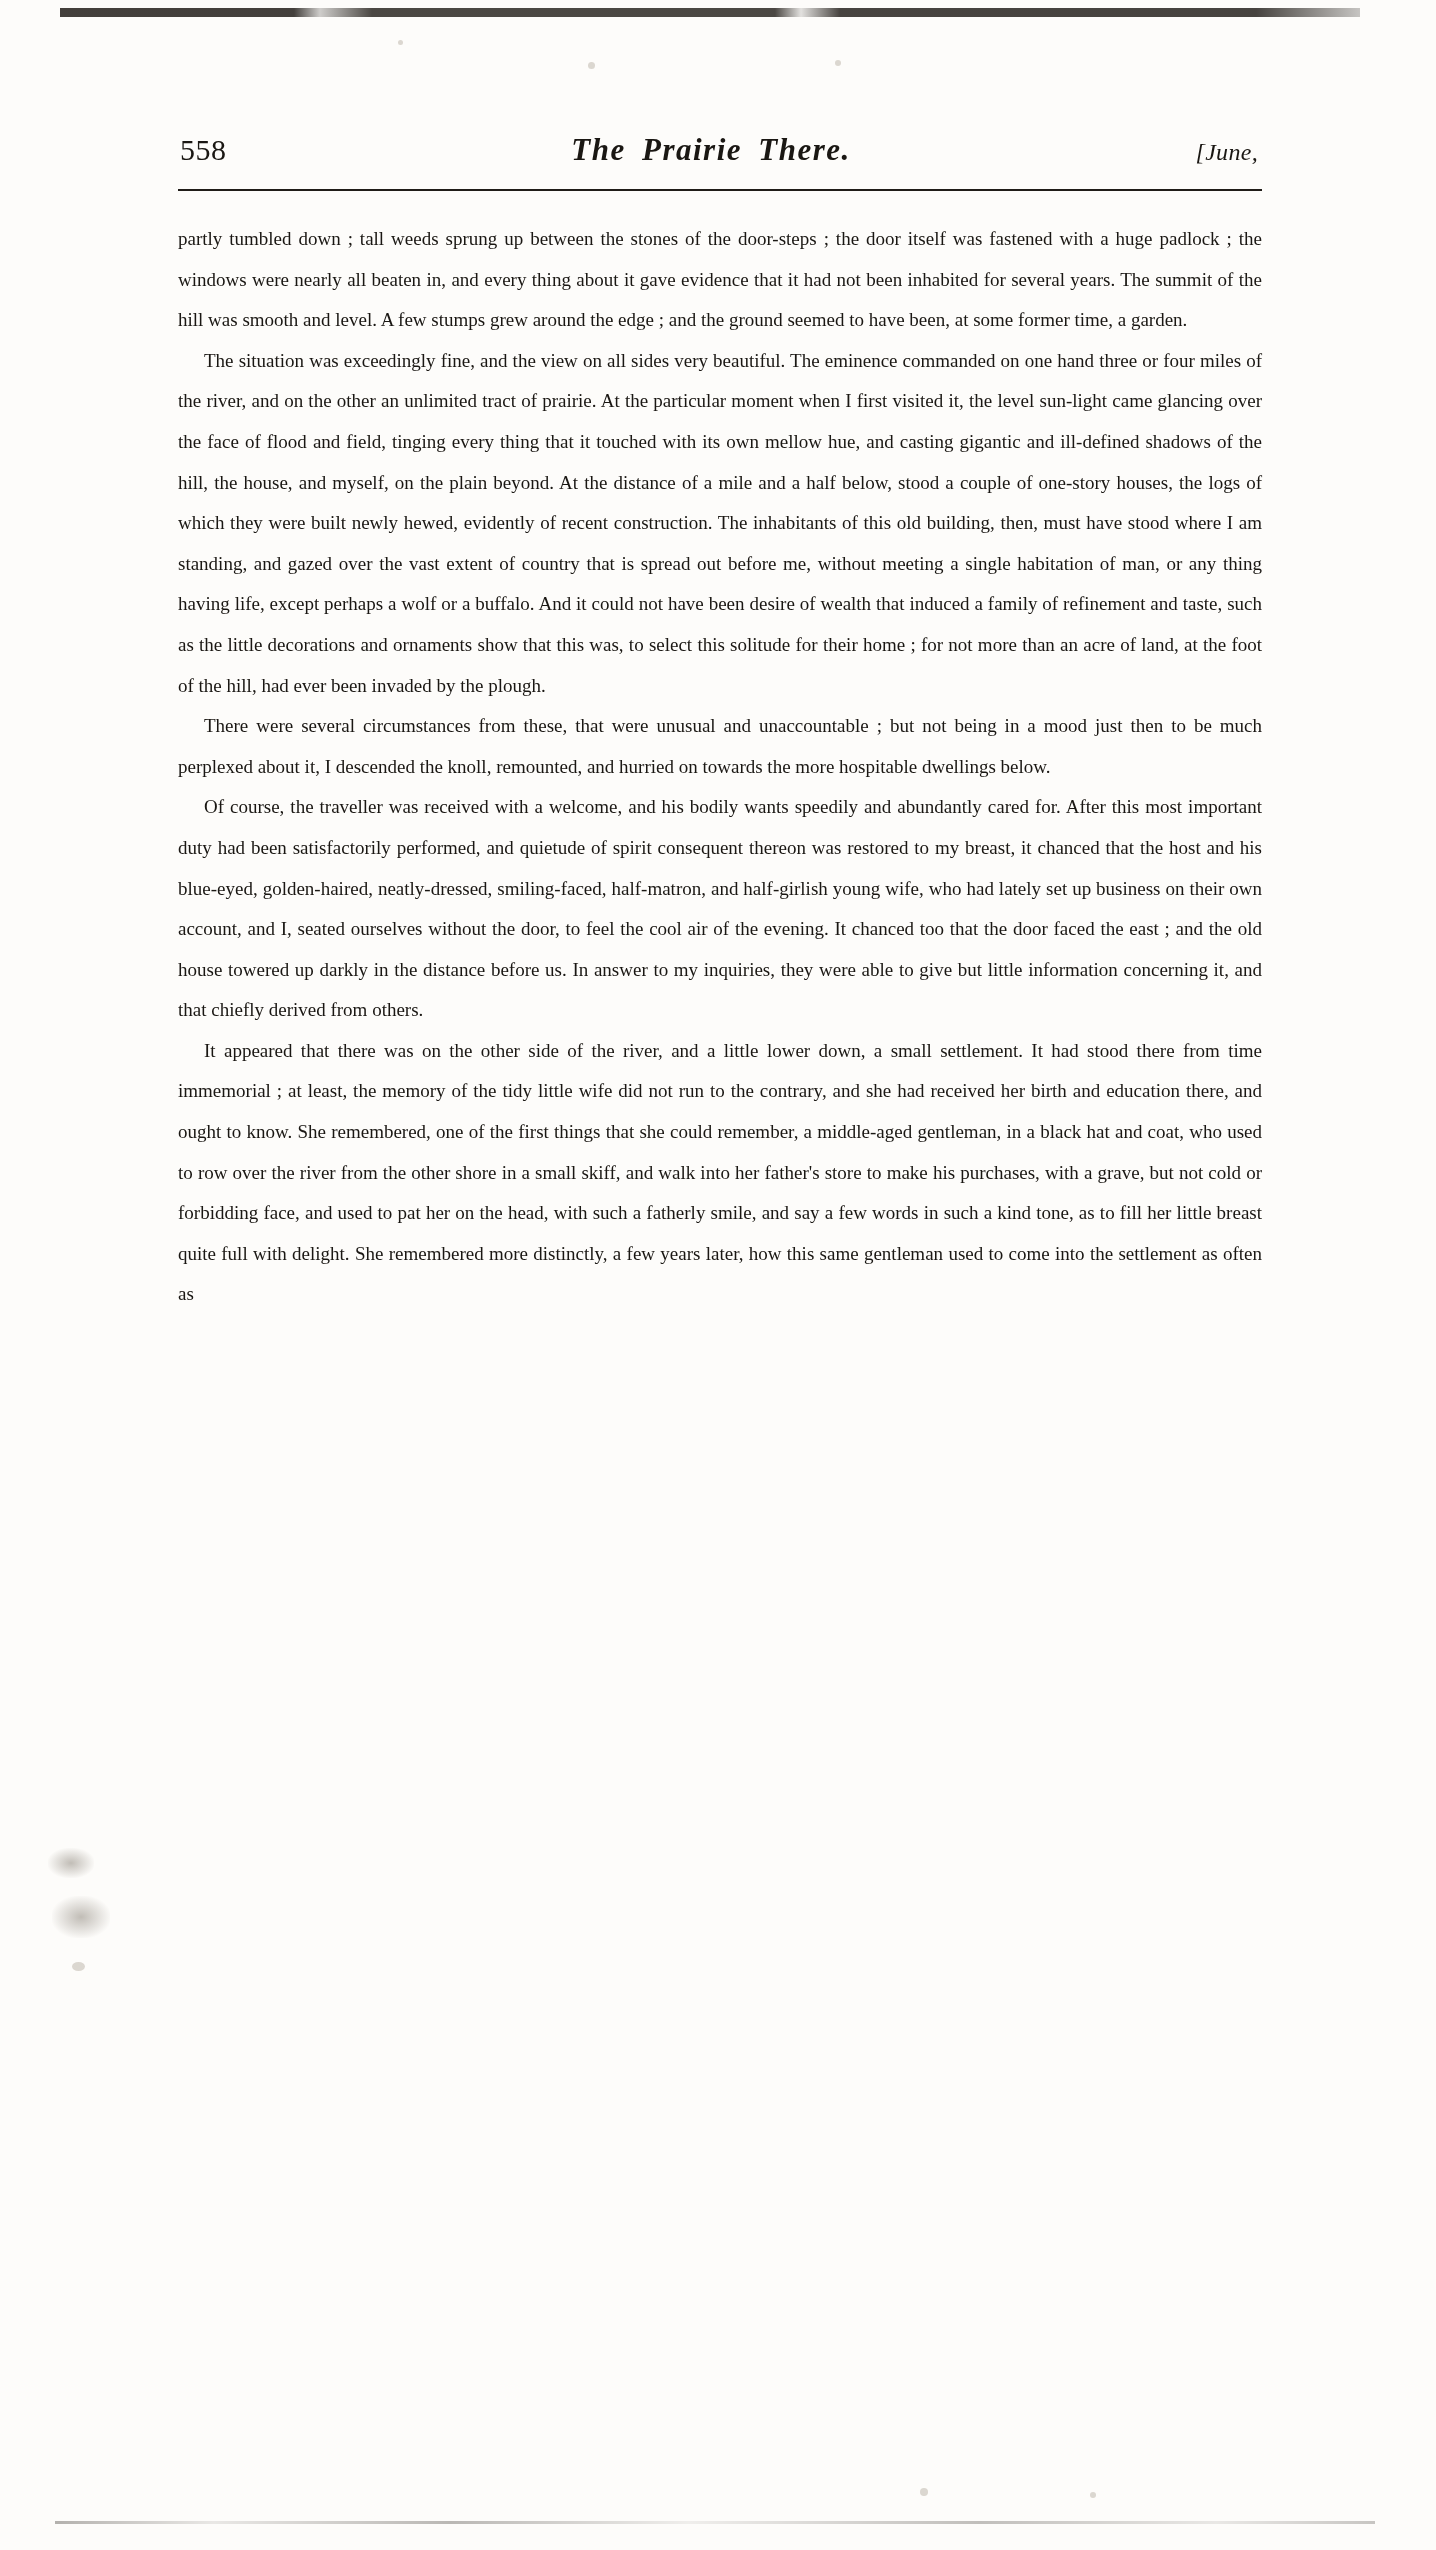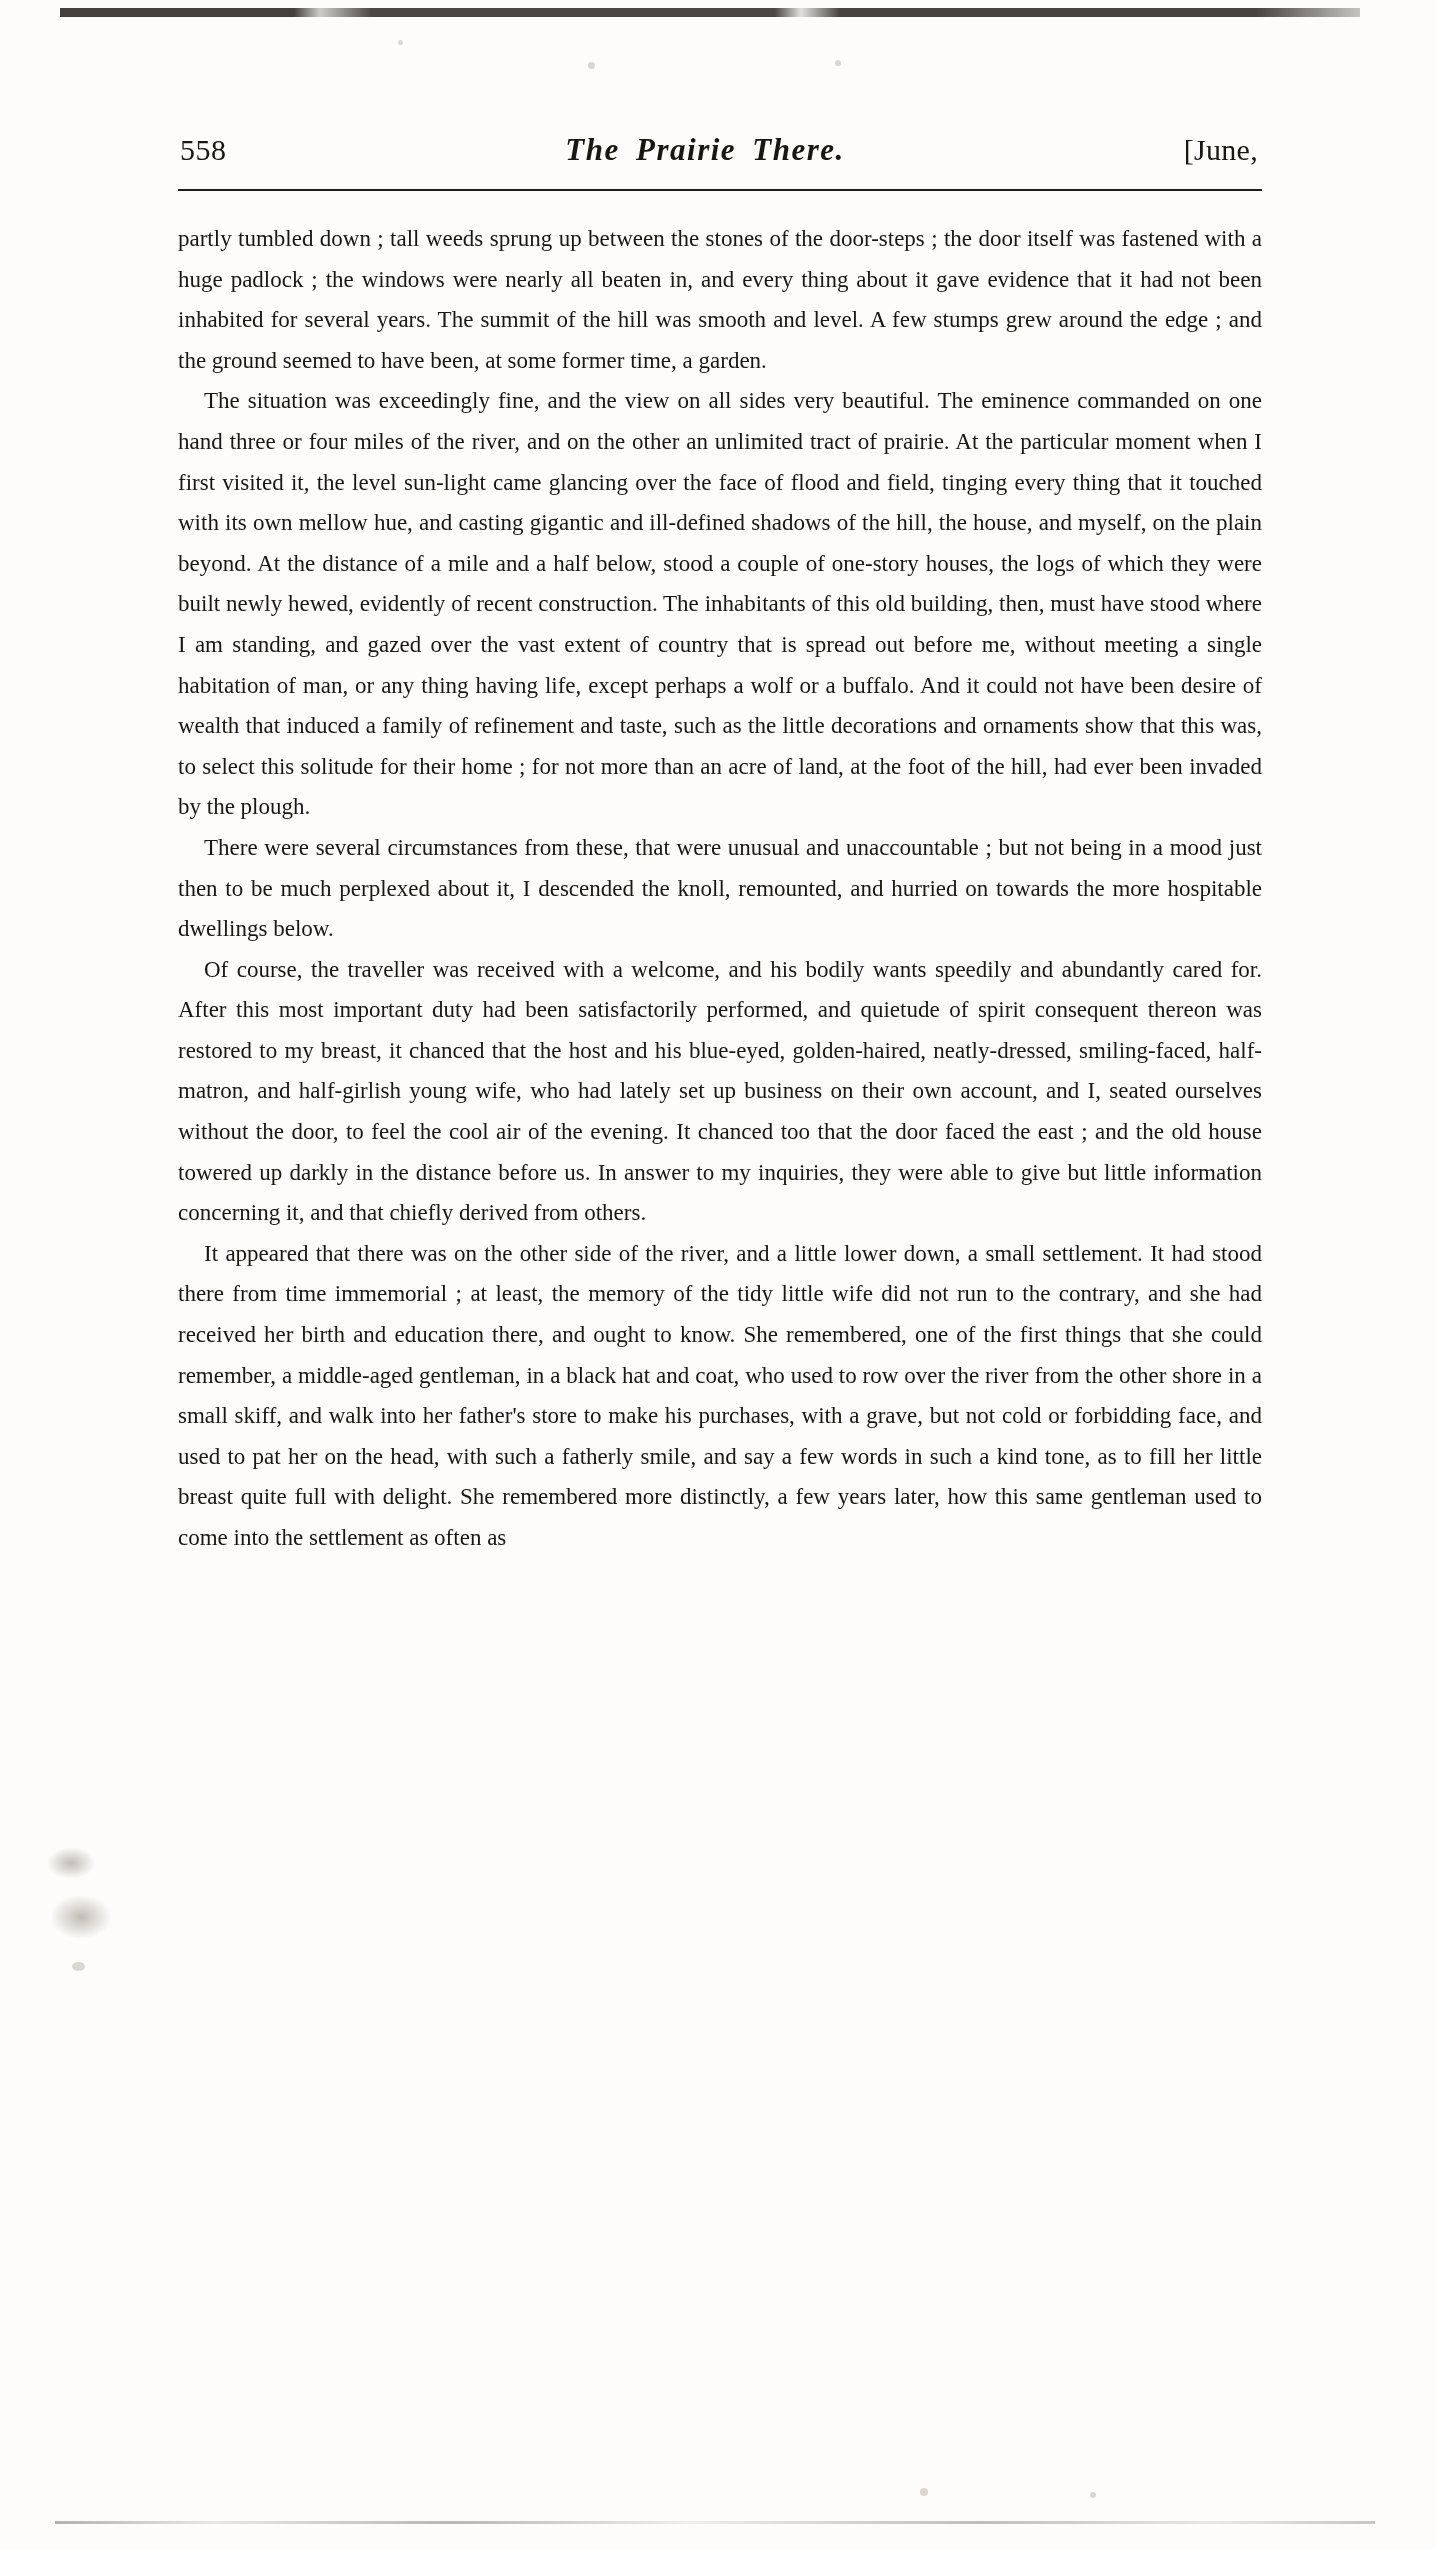--- a/index.html
+++ b/index.html
@@ -67,33 +67,34 @@
     letter-spacing: 0.5px;
   }
   .running-title {
     font-size: 31px;
     font-style: italic;
     font-weight: 700;
     letter-spacing: 1.5px;
     word-spacing: 7px;
   }
   .issue-label {
-    font-size: 30px;
+    font-size: 24px;
     letter-spacing: 0.3px;
+    font-style: italic;
   }
   .rule {
     margin-top: 21px;
     height: 2px;
     background: #201c18;
     width: 100%;
   }
 
   .body-text {
     margin-top: 28px;
-    font-size: 23px;
+    font-size: 19px;
     line-height: 40.6px;
     text-align: justify;
     text-justify: inter-word;
     -webkit-hyphens: none;
     hyphens: none;
   }
   .body-text p {
     margin: 0;
     text-indent: 0;
   }

